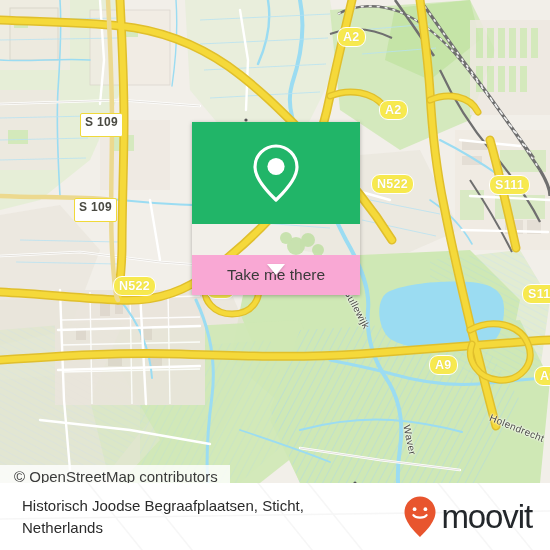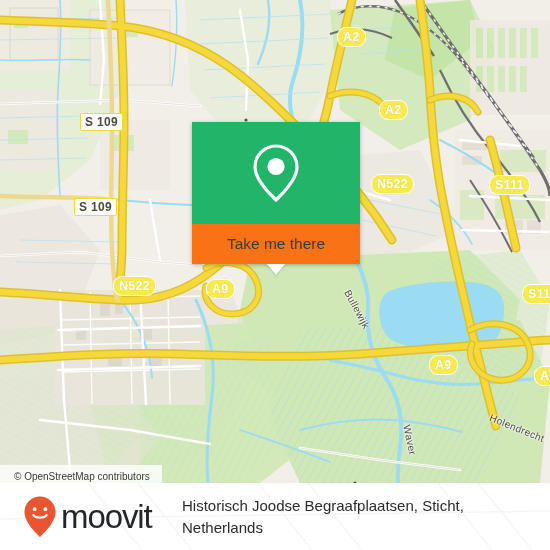--- a/index.html
+++ b/index.html
@@ -54,21 +54,21 @@
     font-size: 12.5px;
     padding: 2.5px 5px 3px 5px;
     text-shadow: 0 0 1px rgba(120,110,0,0.25);
   }
   .shield.trunk {
     background: #ffffff;
     border: 1.8px solid #f0d93a;
     color: #4a4a42;
     border-radius: 2px;
     font-size: 12px;
-    padding: 2px 4px 2px 4px;
+    padding: 2px 4px 8px 4px;
   }
 
   
   .map-label {
     position: absolute;
     font-family: "Liberation Sans", sans-serif;
     font-size: 10px;
     color: #4b4b46;
     white-space: nowrap;
     letter-spacing: 0.4px;
@@ -85,24 +85,25 @@
   }
   #popup-top {
     height: 102px;
     background: #21b568;
     display: flex;
     align-items: center;
     justify-content: center;
   }
   #popup-bottom {
     height: 40px;
-    background: #f97316;
+    background: #f9a8d4;
     display: flex;
     align-items: center;
     justify-content: center;
+    margin-top: 31px;
   }
   #popup-label {
     font-family: "Liberation Sans", sans-serif;
     font-size: 15.5px;
     color: #3a3a3a;
   }
   #popup-arrow {
     position: absolute;
     left: 50%;
     top: 142px;
@@ -118,21 +119,21 @@
   #attribution {
     position: absolute;
     left: 0;
     top: 465px;
     height: 22px;
     padding: 0 12px 0 14px;
     display: flex;
     align-items: center;
     background: rgba(255,255,255,0.80);
     font-family: "Liberation Sans", sans-serif;
-    font-size: 10px;
+    font-size: 15px;
     color: #3b3b3b;
     white-space: nowrap;
   }
 
   
   #footer {
     position: absolute;
     left: 0;
     top: 483px;
     width: 550px;
@@ -476,27 +477,27 @@
         <path d="M80,-10 L150,77"></path>
         <path d="M130,-10 L200,77"></path>
         <path d="M250,-10 L320,77"></path>
         <path d="M300,-10 L370,77"></path>
         <path d="M430,-10 L500,77"></path>
         <path d="M470,-10 L540,77"></path>
         <path d="M0,36 L550,28"></path>
       </g>
     </svg>
     <div id="footer-inner">
+      <div id="place-title">Historisch Joodse Begraafplaatsen, Sticht, Netherlands</div>
       <div id="brand">
         <svg width="36" height="44" viewBox="0 0 36 44">
           <path d="M18,1.5 C26.6,1.5 33.5,8.4 33.5,17 C33.5,27.5 21.5,38.5 18,42
                    C14.5,38.5 2.5,27.5 2.5,17 C2.5,8.4 9.4,1.5 18,1.5 Z" fill="#e8552e"></path>
           <circle cx="12.6" cy="14.2" r="1.9" fill="#ffffff"></circle>
           <circle cx="23.4" cy="14.2" r="1.9" fill="#ffffff"></circle>
           <path d="M11.4,20.2 C13.6,23.4 22.4,23.4 24.6,20.2" stroke="#ffffff" stroke-width="2.2" fill="none" stroke-linecap="round"></path>
         </svg>
         <span id="brand-wordmark">moovit</span>
       </div>
-      <div id="place-title">Historisch Joodse Begraafplaatsen, Sticht, Netherlands</div>
     </div>
   </div>
 
 </div>
 
 </body></html>

